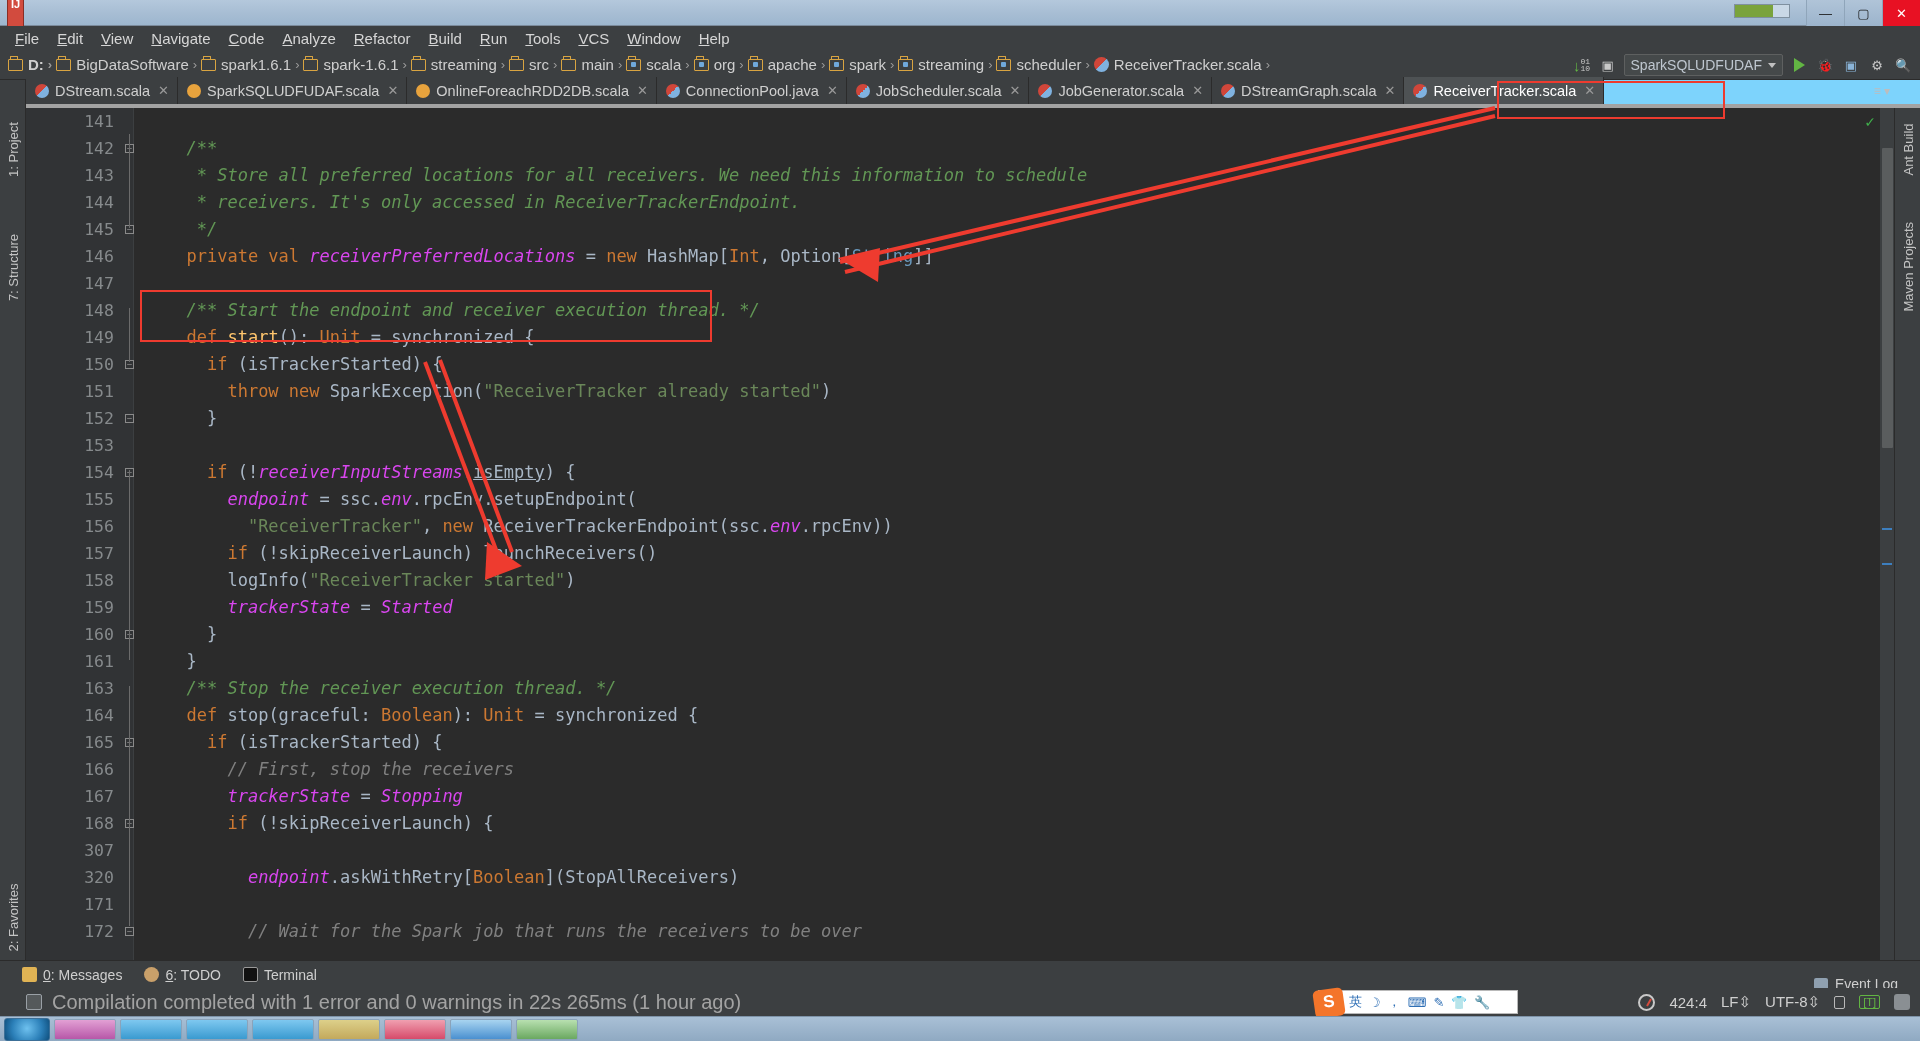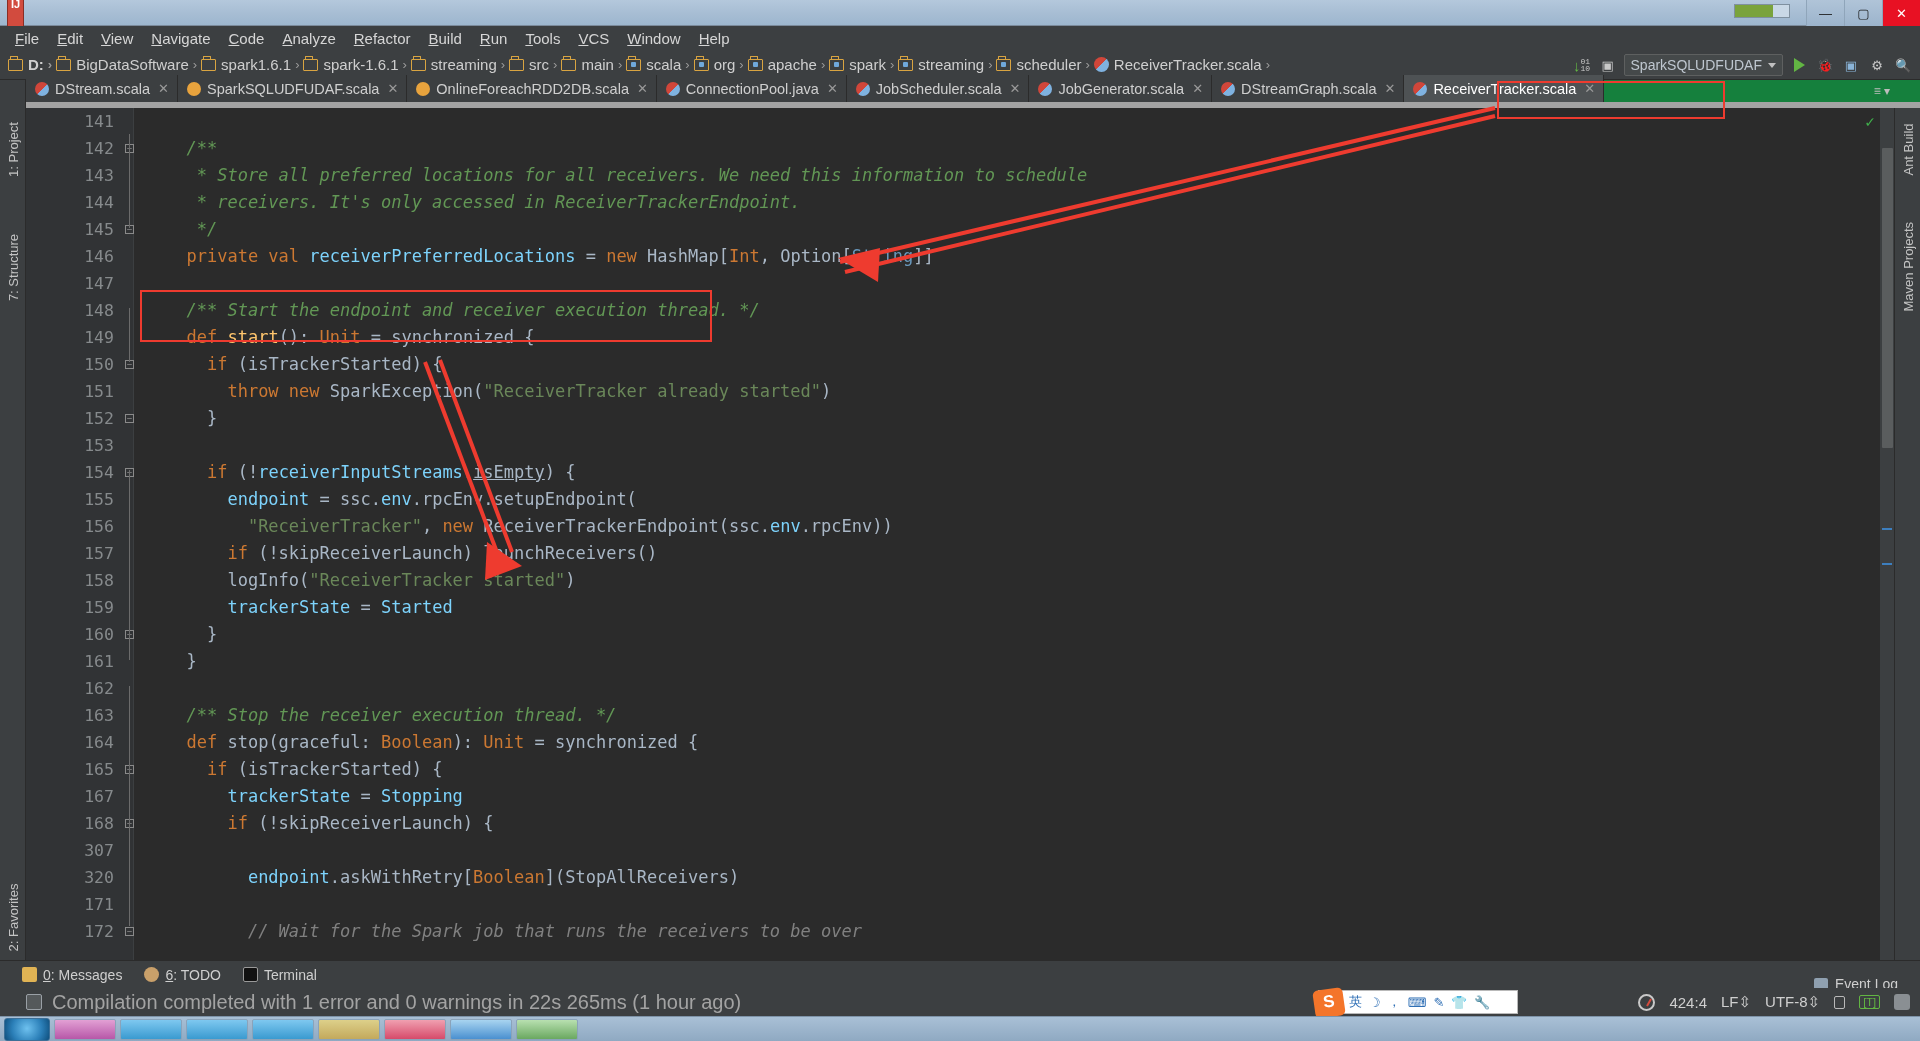--- a/index.html
+++ b/index.html
@@ -85,21 +85,21 @@
     color:#bfc7d0; font-size:14px; display:flex; align-items:center;
     padding:0 6px; border-radius:2px; margin:0 3px;
   }
   .runcfg .cname{ flex:1; }
   .caret{ width:0;height:0;border-left:4px solid transparent;border-right:4px solid transparent;border-top:5px solid #c0c0c0; margin-left:6px;}
   .play{ width:0;height:0;border-left:11px solid #62b543;border-top:7px solid transparent;border-bottom:7px solid transparent; }
 
   
   .tabbar{
     position:absolute; left:26px; top:80px; width:1894px; height:28px;
-    background:#15803d; border-bottom:6px solid #a3a3a3; display:flex; align-items:flex-end;
+    background:#7dd3fc; border-bottom:4px solid #a3a3a3; display:flex; align-items:flex-end;
   }
   .tab{
     height:27px; display:flex; align-items:center; padding:0 8px 0 9px;
     font-size:14.5px; color:#cfcfcf; background:#3c3f41;
     border-right:1px solid #2b2b2b; white-space:nowrap; position:relative;
   }
   .tab.active{ background:#4e5254; color:#ffffff; }
   .tab .ficon{ width:14px;height:14px;margin-right:6px;border-radius:50%; flex:none; }
   .tab .ficon.scala{ background:linear-gradient(135deg,#d0463a 50%,#7fb2e0 50%); }
   .tab .ficon.java{ background:#e8a33d; }
@@ -140,21 +140,21 @@
     position:absolute; left:0; width:88px; text-align:right;
     color:#868a8c; font-size:16.5px;
   }
   .txt{ position:absolute; left:140px; }
 
   
   .kw{ color:#cc7832; font-weight:normal; }
   .cm{ color:#629755; font-style:italic; }
   .cm2{ color:#808080; font-style:italic; }
   .st{ color:#6a8759; }
-  .fld{ color:#7dd3fc; }
+  .fld{ color:#d946ef; font-style:italic; }
   .ty{ color:#cc7832; }
   .tyb{ color:#6897bb; }
   .id{ color:#a9b7c6; }
   .fn{ color:#ffc66d; }
   .mth{ color:#a9b7c6; text-decoration:underline; }
 
   .fold-minus{
     position:absolute; left:99px; width:9px; height:9px; border:1px solid #8a8a8a;
     color:#8a8a8a; font-size:9px; line-height:7px; text-align:center; background:#313335;
   }
@@ -432,24 +432,24 @@
         <div class="ln"><span class="num">152</span><span class="fold-minus" style="top:9px;">−</span><span class="txt"><span class="id">    }</span></span></div>
         <div class="ln"><span class="num">153</span><span class="txt"></span></div>
         <div class="ln"><span class="num">154</span><span class="fold-minus" style="top:9px;">−</span><span class="txt"><span class="id">    </span><span class="kw">if </span><span class="id">(!</span><span class="fld">receiverInputStreams</span><span class="id">.</span><span class="mth">isEmpty</span><span class="id">) {</span></span></div>
         <div class="ln"><span class="num">155</span><span class="txt"><span class="id">      </span><span class="fld">endpoint</span><span class="id"> = ssc.</span><span class="fld">env</span><span class="id">.rpcEnv.setupEndpoint(</span></span></div>
         <div class="ln"><span class="num">156</span><span class="txt"><span class="id">        </span><span class="st">"ReceiverTracker"</span><span class="id">, </span><span class="kw">new </span><span class="id">ReceiverTrackerEndpoint(ssc.</span><span class="fld">env</span><span class="id">.rpcEnv))</span></span></div>
         <div class="ln"><span class="num">157</span><span class="txt"><span class="id">      </span><span class="kw">if </span><span class="id">(!skipReceiverLaunch) launchReceivers()</span></span></div>
         <div class="ln"><span class="num">158</span><span class="txt"><span class="id">      logInfo(</span><span class="st">"ReceiverTracker started"</span><span class="id">)</span></span></div>
         <div class="ln"><span class="num">159</span><span class="txt"><span class="id">      </span><span class="fld">trackerState</span><span class="id"> = </span><span class="fld">Started</span></span></div>
         <div class="ln"><span class="num">160</span><span class="fold-minus" style="top:9px;">−</span><span class="txt"><span class="id">    }</span></span></div>
         <div class="ln"><span class="num">161</span><span class="txt"><span class="id">  }</span></span></div>
-        <div class="ln"><span class="num">162</span><span class="txt"></span></div>
         <div class="ln"><span class="num">163</span><span class="txt"><span class="id">  </span><span class="cm">/** Stop the receiver execution thread. */</span></span></div>
         <div class="ln"><span class="num">164</span><span class="txt"><span class="id">  </span><span class="kw">def </span><span class="id">stop(graceful: </span><span class="ty">Boolean</span><span class="id">): </span><span class="ty">Unit</span><span class="id"> = synchronized {</span></span></div>
         <div class="ln"><span class="num">165</span><span class="fold-minus" style="top:9px;">−</span><span class="txt"><span class="id">    </span><span class="kw">if </span><span class="id">(isTrackerStarted) {</span></span></div>
+        <div class="ln"><span class="num">166</span><span class="txt"><span class="id">      </span><span class="cm2">// First, stop the receivers</span></span></div>
         <div class="ln"><span class="num">167</span><span class="txt"><span class="id">      </span><span class="fld">trackerState</span><span class="id"> = </span><span class="fld">Stopping</span></span></div>
         <div class="ln"><span class="num">168</span><span class="fold-minus" style="top:9px;">−</span><span class="txt"><span class="id">      </span><span class="kw">if </span><span class="id">(!skipReceiverLaunch) {</span></span></div>
         <div class="ln"><span class="num">307</span><span class="txt"><span class="id">        </span></span></div>
         <div class="ln"><span class="num">320</span><span class="txt"><span class="id">        </span><span class="fld">endpoint</span><span class="id">.askWithRetry[</span><span class="ty">Boolean</span><span class="id">](StopAllReceivers)</span></span></div>
         <div class="ln"><span class="num">171</span><span class="txt"></span></div>
         <div class="ln"><span class="num">172</span><span class="fold-minus" style="top:9px;">−</span><span class="txt"><span class="id">        </span><span class="cm2">// Wait for the Spark job that runs the receivers to be over</span></span></div>
       </div>
 
     <div class="fold-line" style="top:26px;height:94px;"></div>
     <div class="fold-line" style="top:200px;height:54px;"></div>

